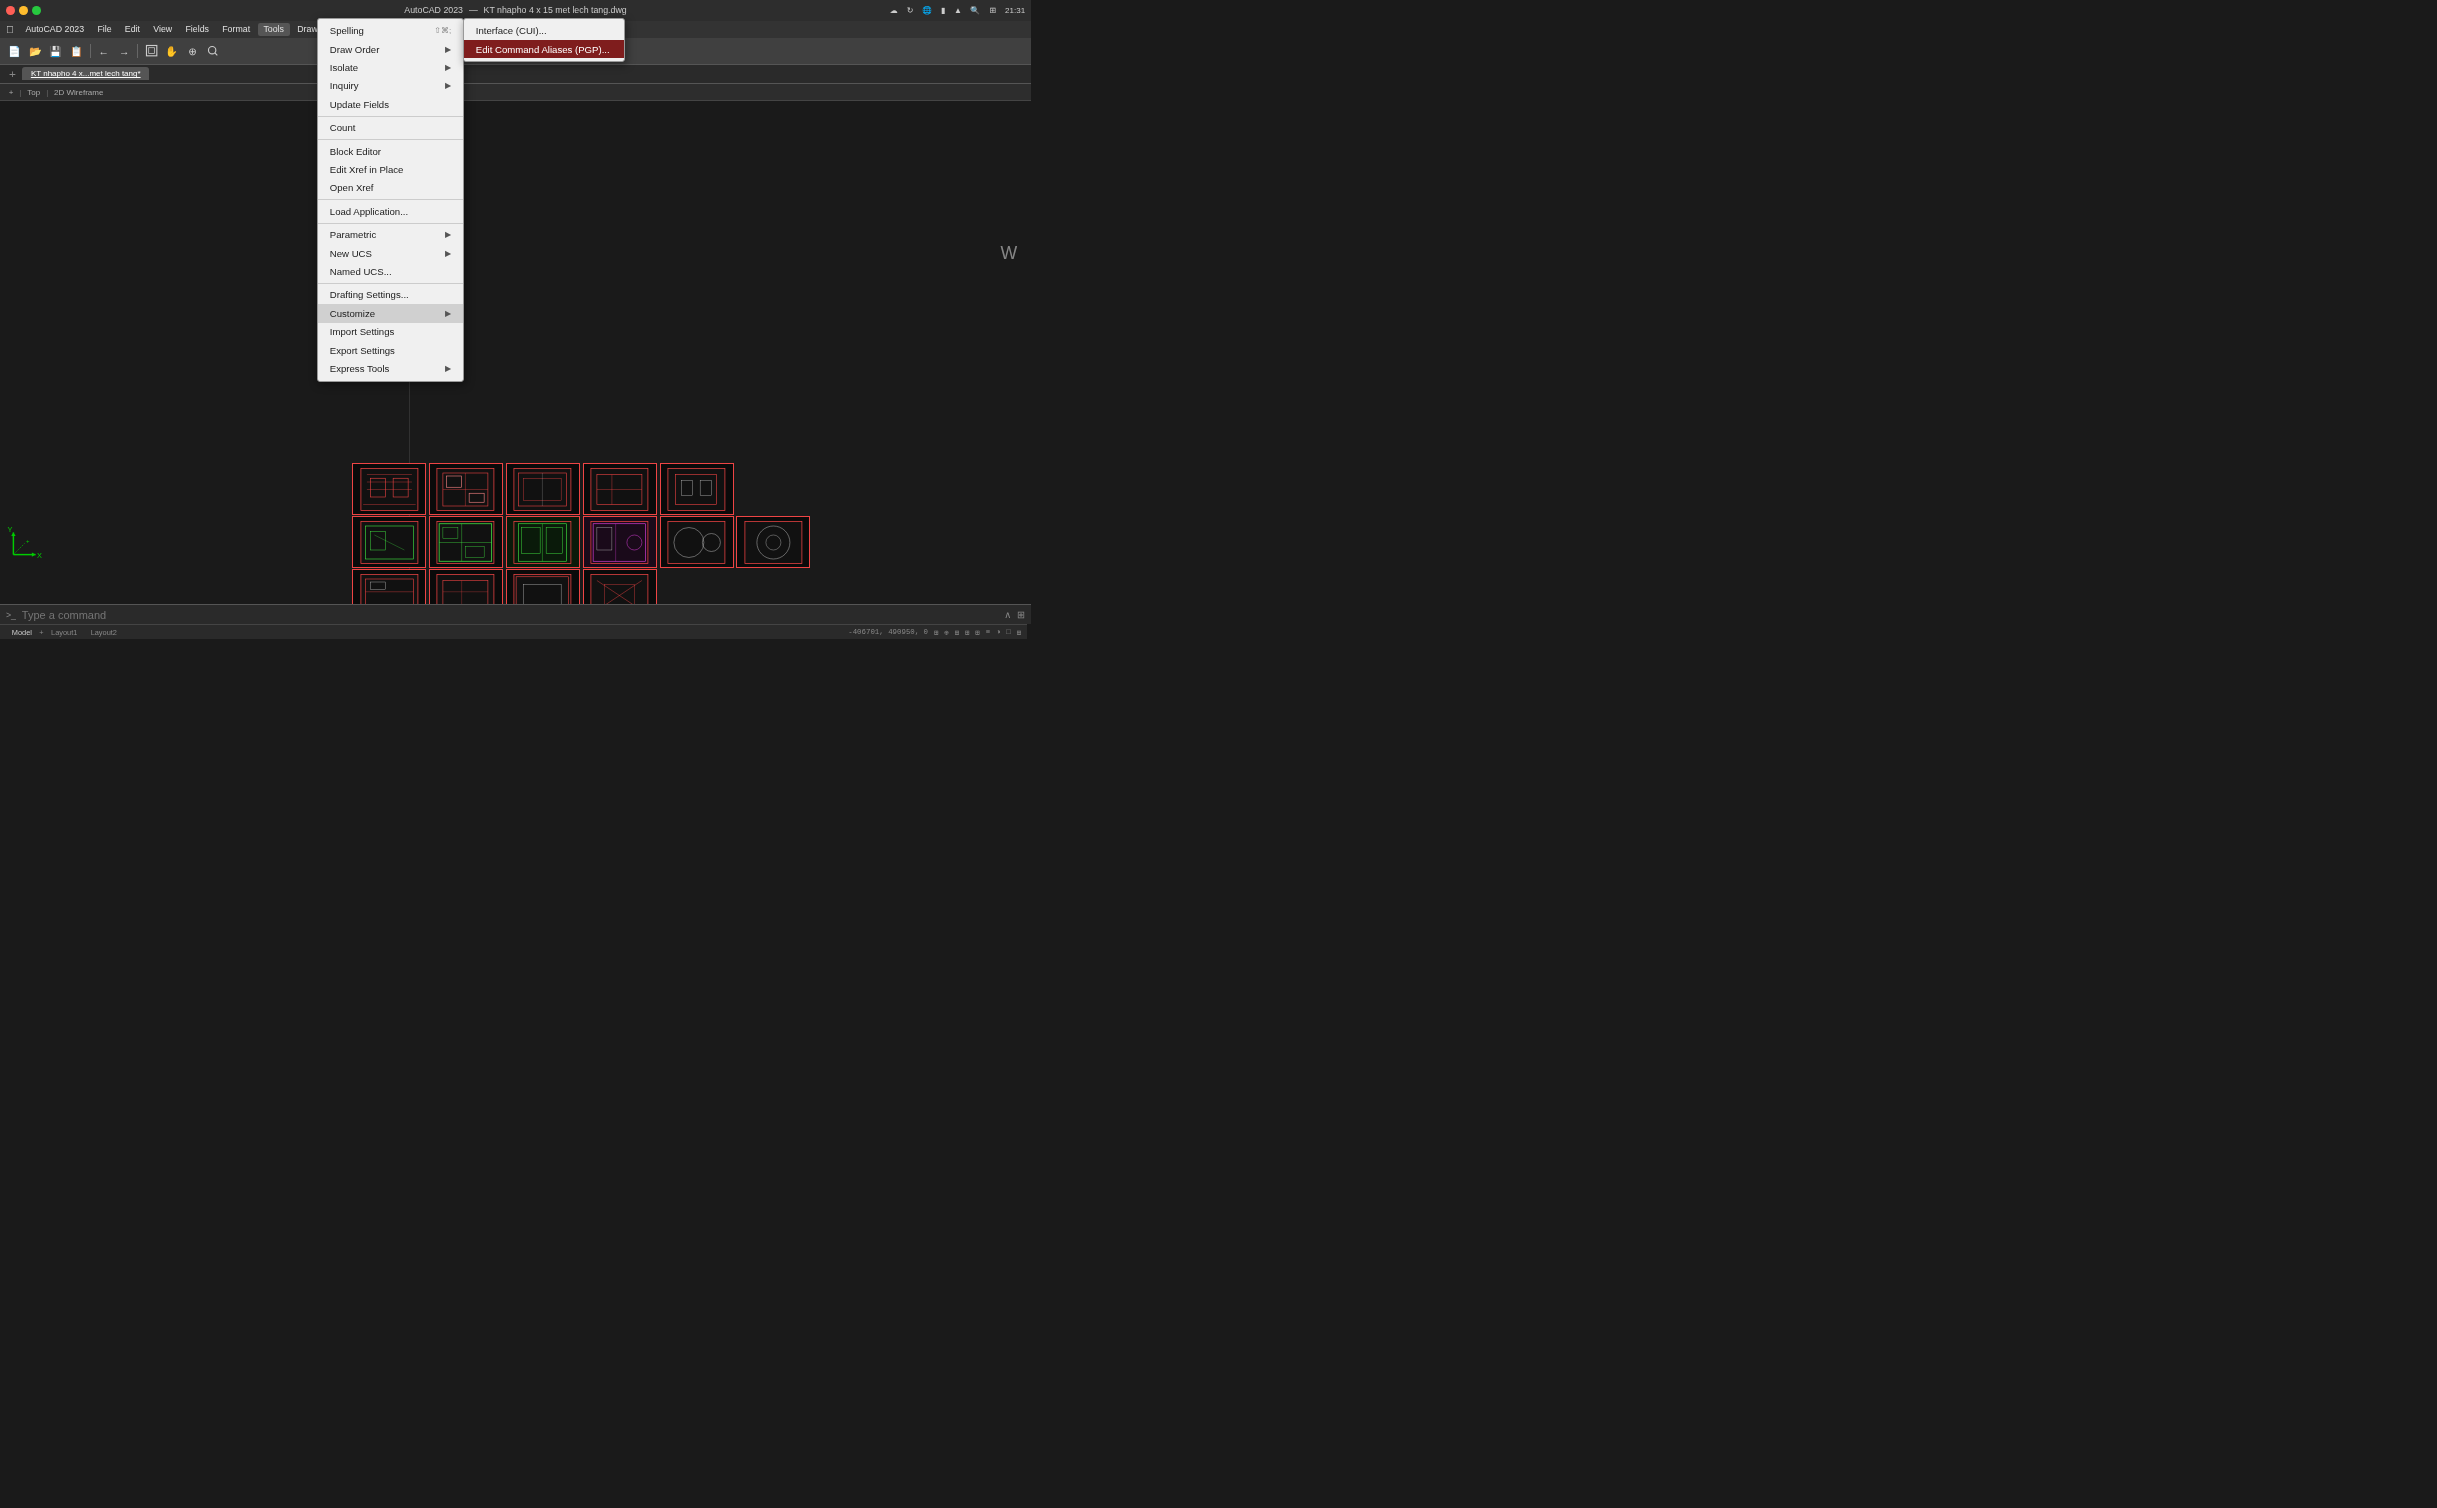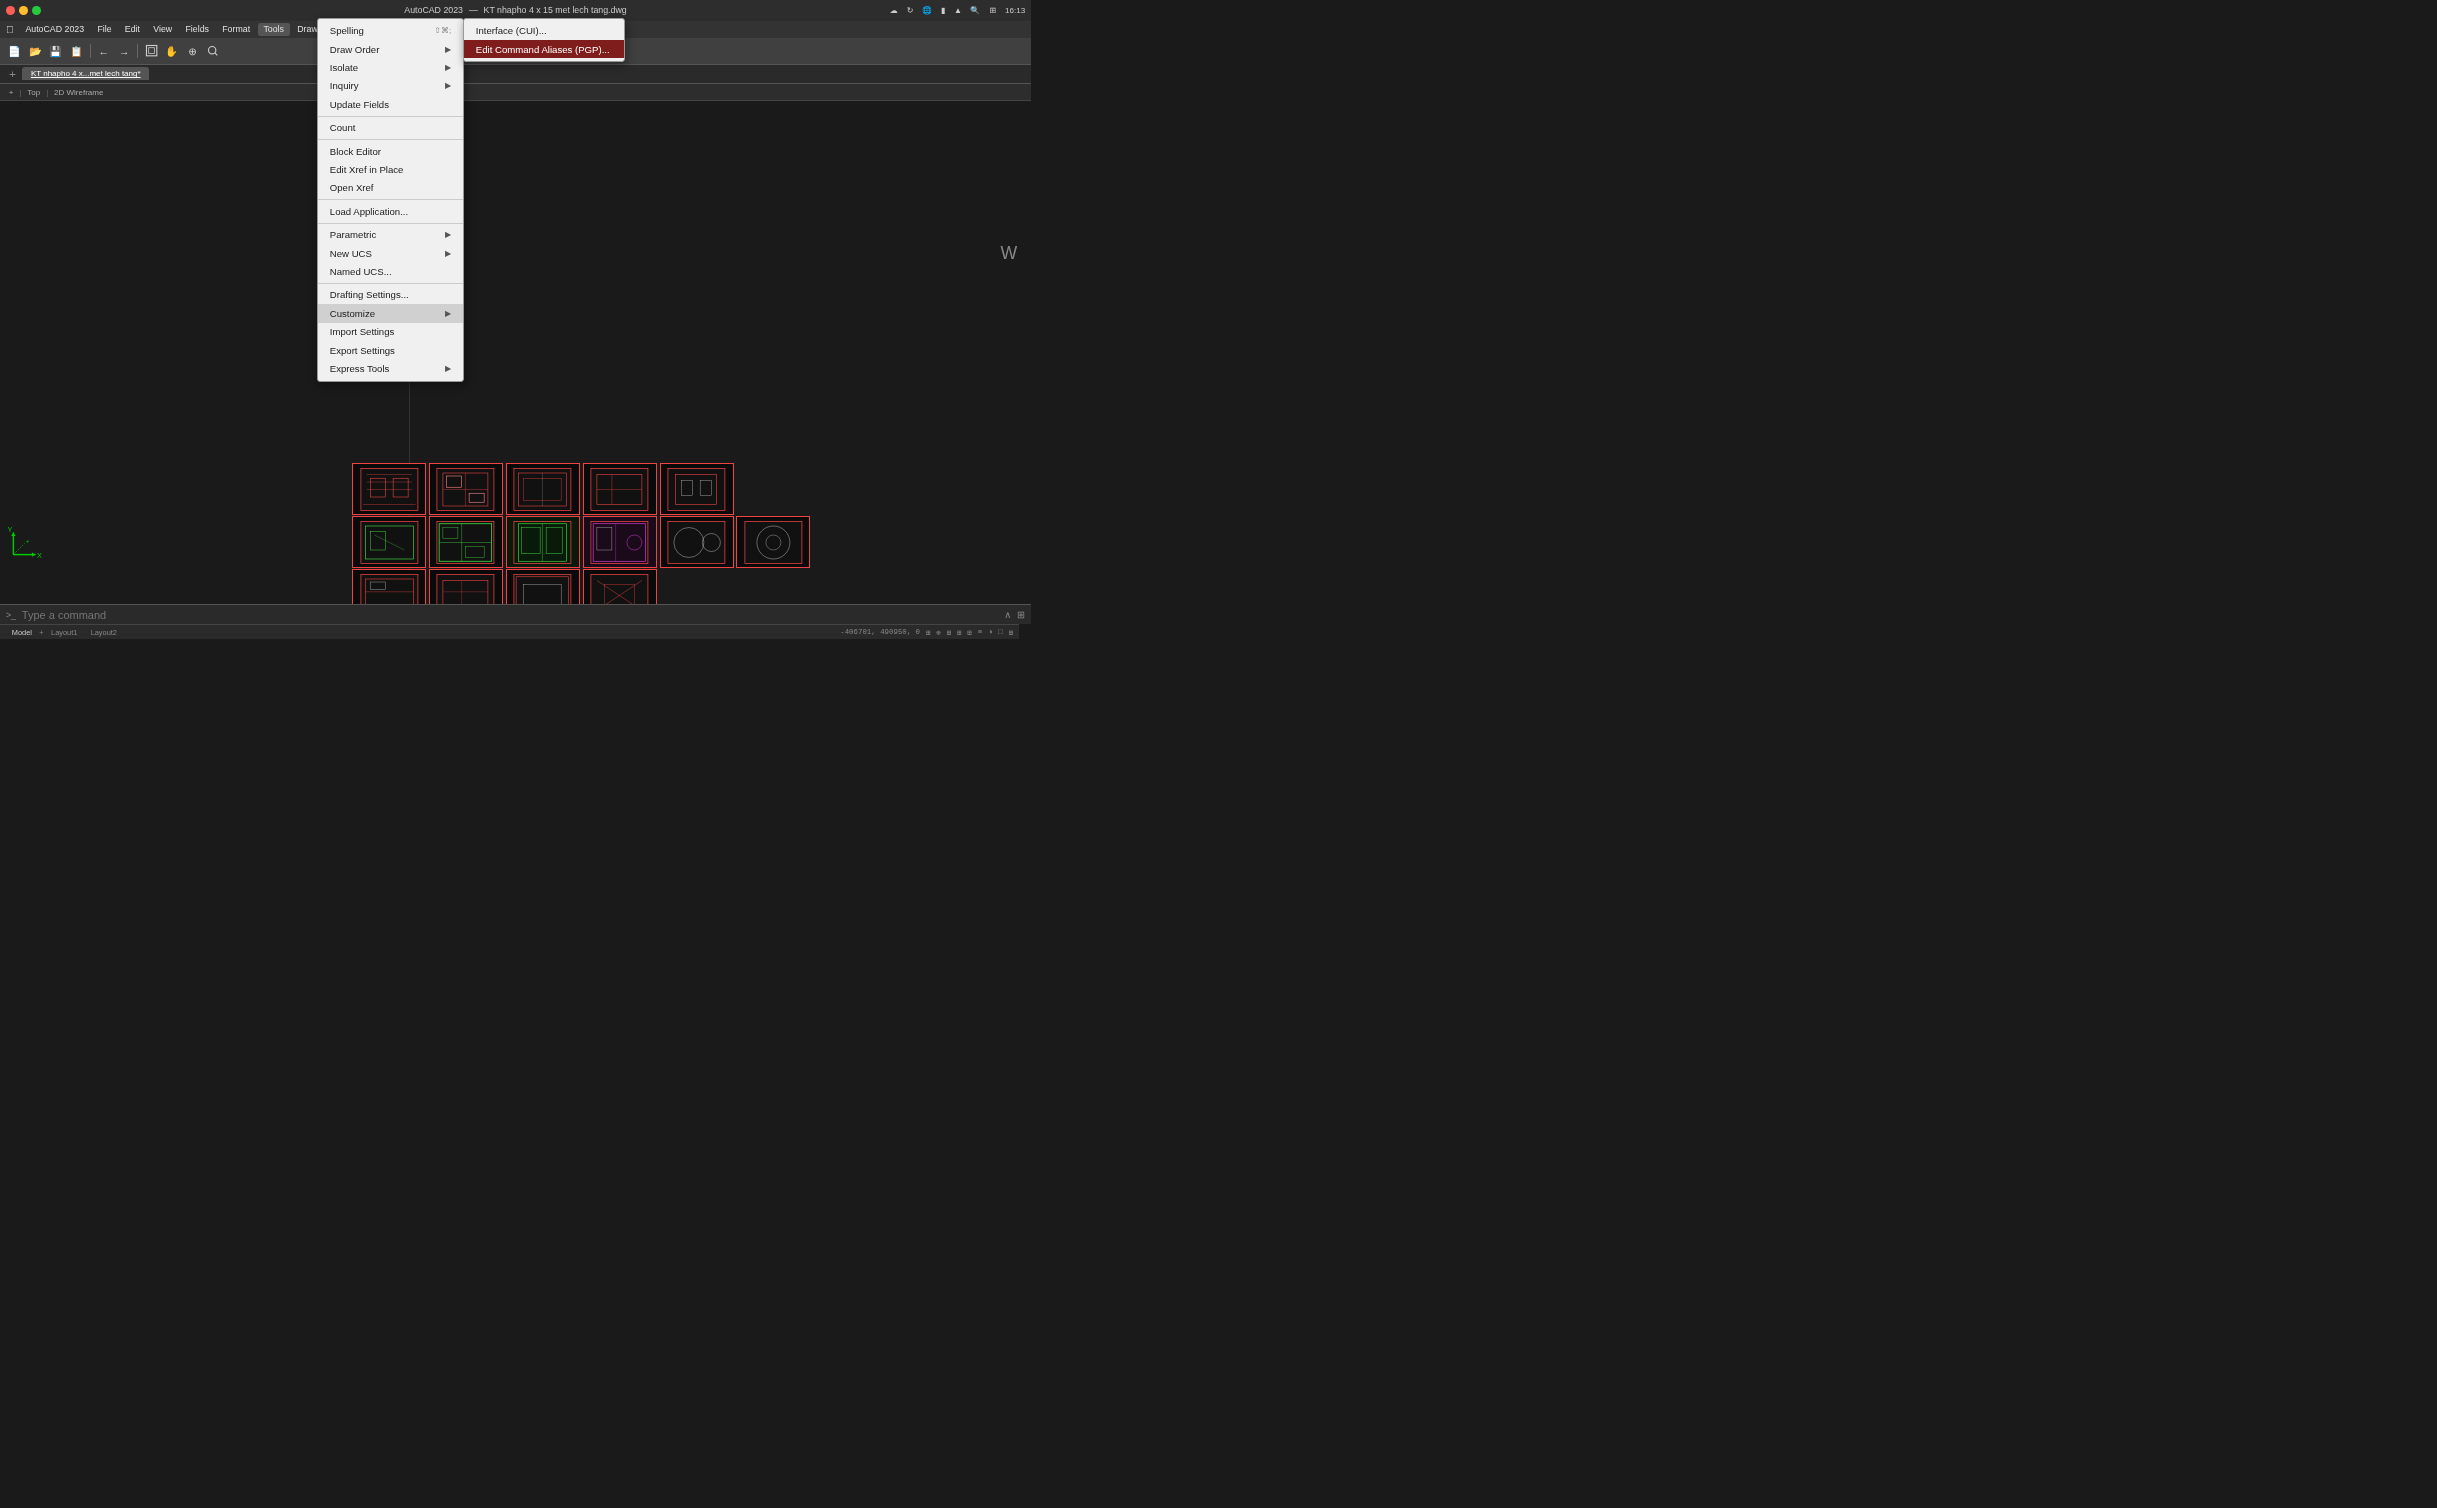--- a/index.html
+++ b/index.html
@@ -298,21 +298,21 @@
       color: #ccc;
       font-size: 17.7px;
       font-weight: 300;
       opacity: 0.6;
     }
 
     .status-bottom {
       position: absolute;
       bottom: 0;
       left: 0;
-      right: 12px;
+      right: 4px;
       height: 14.7px;
       background: #2a2a2a;
       border-top: 0.7px solid #444;
       display: flex;
       align-items: center;
       padding: 0 5.9px;
       font-size: 7.4px;
       color: #888;
       gap: 19px;
     }
@@ -342,21 +342,21 @@
     <span>KT nhapho 4 x 15 met lech tang.dwg</span>
   </div>
   <div class="title-bar-right">
     <span>☁</span>
     <span>↻</span>
     <span>🌐</span>
     <span>▮</span>
     <span>▲</span>
     <span>🔍</span>
     <span>⊞</span>
-    <span>16:13</span>
+    <span>21:31</span>
   </div>
 </div>
 
 <div class="menu-bar">
   <span class="apple-icon"></span>
   <span class="menu-item">AutoCAD 2023</span>
   <span class="menu-item">File</span>
   <span class="menu-item">Edit</span>
   <span class="menu-item">View</span>
   <span class="menu-item">Fields</span>

